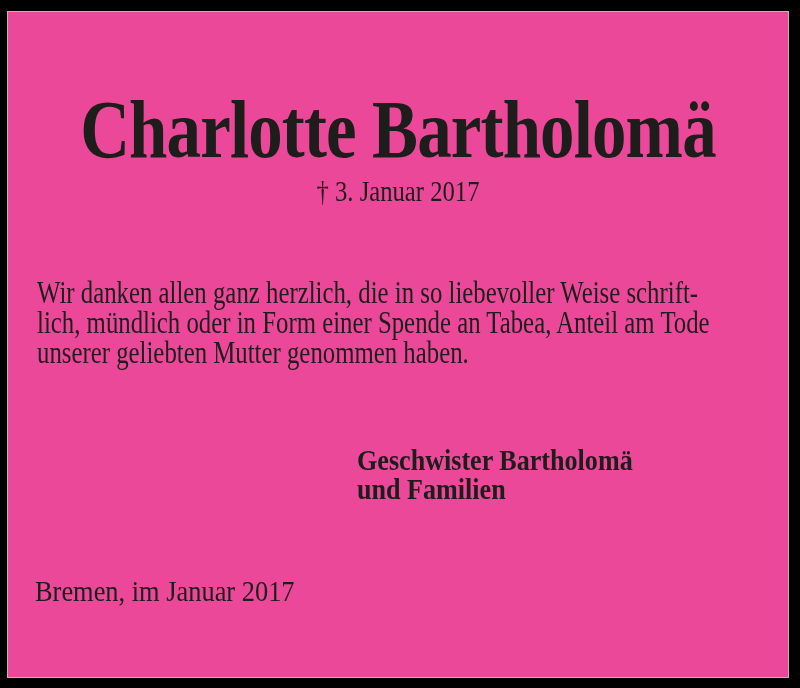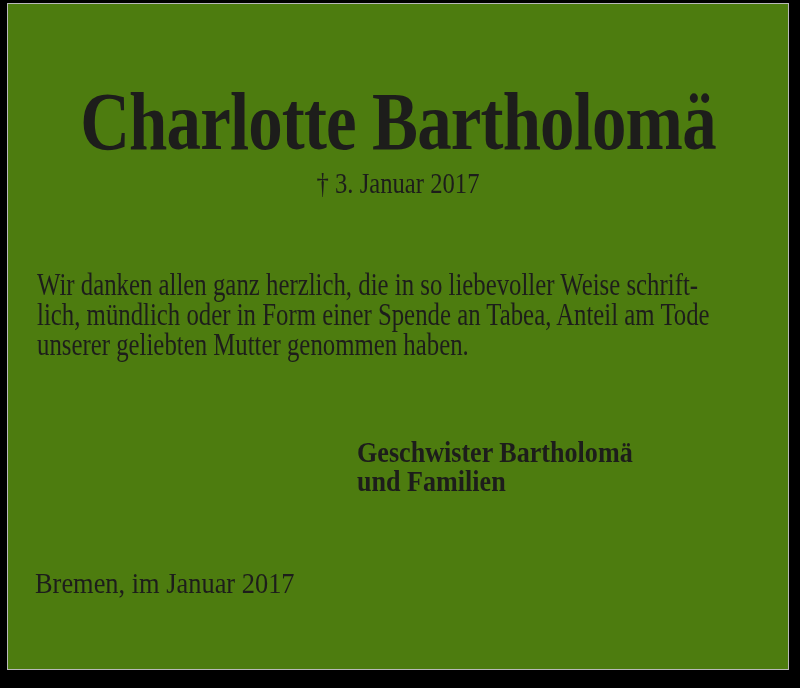--- a/index.html
+++ b/index.html
@@ -16,24 +16,24 @@
   }
   .frame {
     position: absolute;
     left: 0; top: 0;
     width: 800px; height: 688px;
     background: #000000;
   }
   .card {
     position: absolute;
     left: 7px;
-    top: 3px;
+    top: 11px;
     width: 780px;
     height: 665px;
-    background: #4d7c0f;
+    background: #ec4899;
     border: 1px solid #b9b9b9;
     color: #1d1d1b;
   }
   .deceased-name {
     position: absolute;
     left: 0;
     top: 77px;
     width: 100%;
     text-align: center;
     font-size: 82px;

